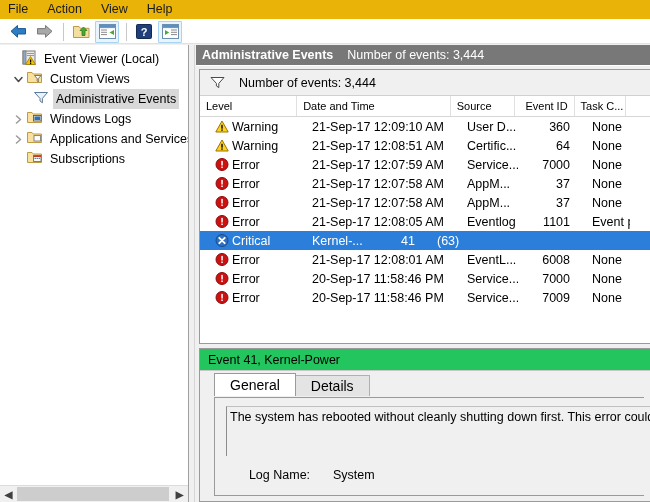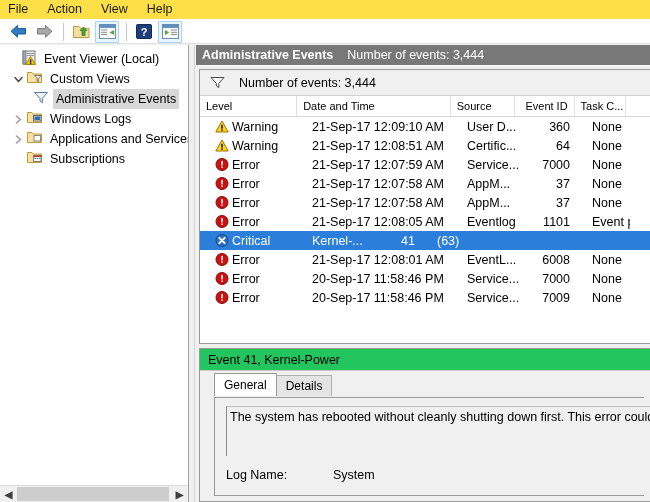--- a/index.html
+++ b/index.html
@@ -14,21 +14,21 @@
   #app {
     position: relative;
     width: 650px; height: 502px;
     background: #f0f0f0;
     overflow: hidden;
   }
 
   
   .menubar {
     position: absolute; left: 0; top: 0; width: 650px; height: 19px;
-    background: #fde047;
+    background: #eab308;
     display: flex; align-items: center;
     padding-left: 8px;
     box-sizing: border-box;
   }
   .menu-item {
     font-size: 12.5px; color: #1a1a1a;
     padding: 0 10px 0 0;
     margin-right: 9px;
     line-height: 19px;
     white-space: nowrap;
@@ -228,22 +228,22 @@
     display: flex; align-items: flex-end;
     height: 22px;
     padding-left: 14px;
     box-sizing: border-box;
     position: relative;
     margin-top: 3px;
   }
   .tab {
     height: 21px;
     line-height: 20px;
-    padding: 0 9px;
-    font-size: 12px;
+    padding: 0 15px;
+    font-size: 14px;
     border: 1px solid #b0b0b0;
     border-bottom: none;
     box-sizing: border-box;
     background: #e4e4e4;
     margin-right: -1px;
     position: relative;
     z-index: 1;
   }
   .tab.active {
     background: #ffffff;
@@ -276,20 +276,21 @@
   .desc-text {
     font-size: 12.5px;
     line-height: 15px;
     white-space: nowrap;
     overflow: hidden;
   }
   .logname-row {
     position: absolute; left: 11px; top: 70px;
     display: flex; align-items: center;
     font-size: 12.5px;
+    text-align: center;
   }
   .ln-label { width: 107px; }
 
   
   .splitter {
     position: absolute; left: 189px; top: 45px;
     width: 7px; height: 457px;
     background: #f0f0f0;
   }
   .splitter-line {

